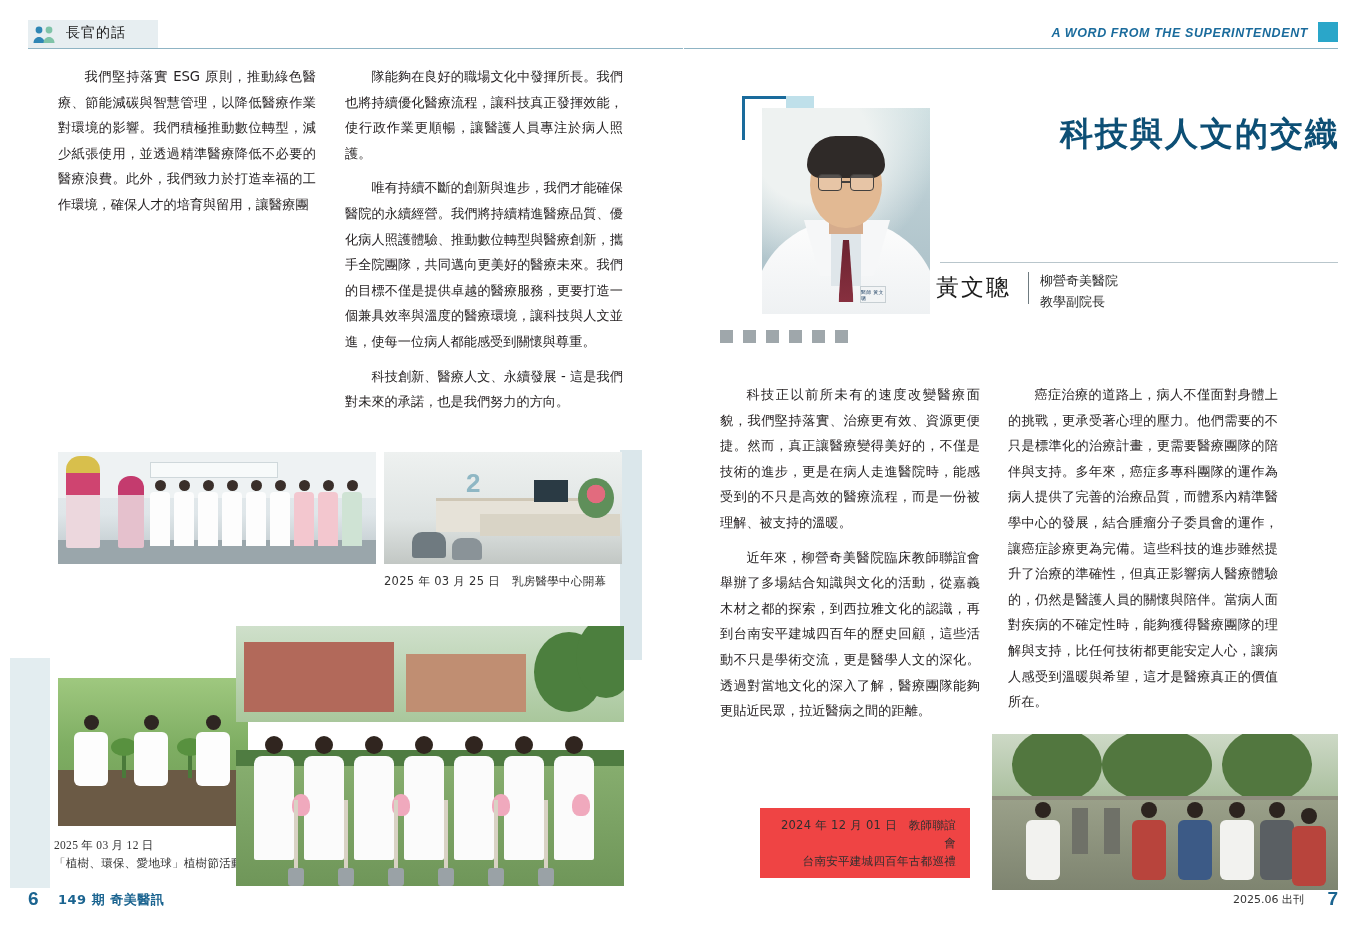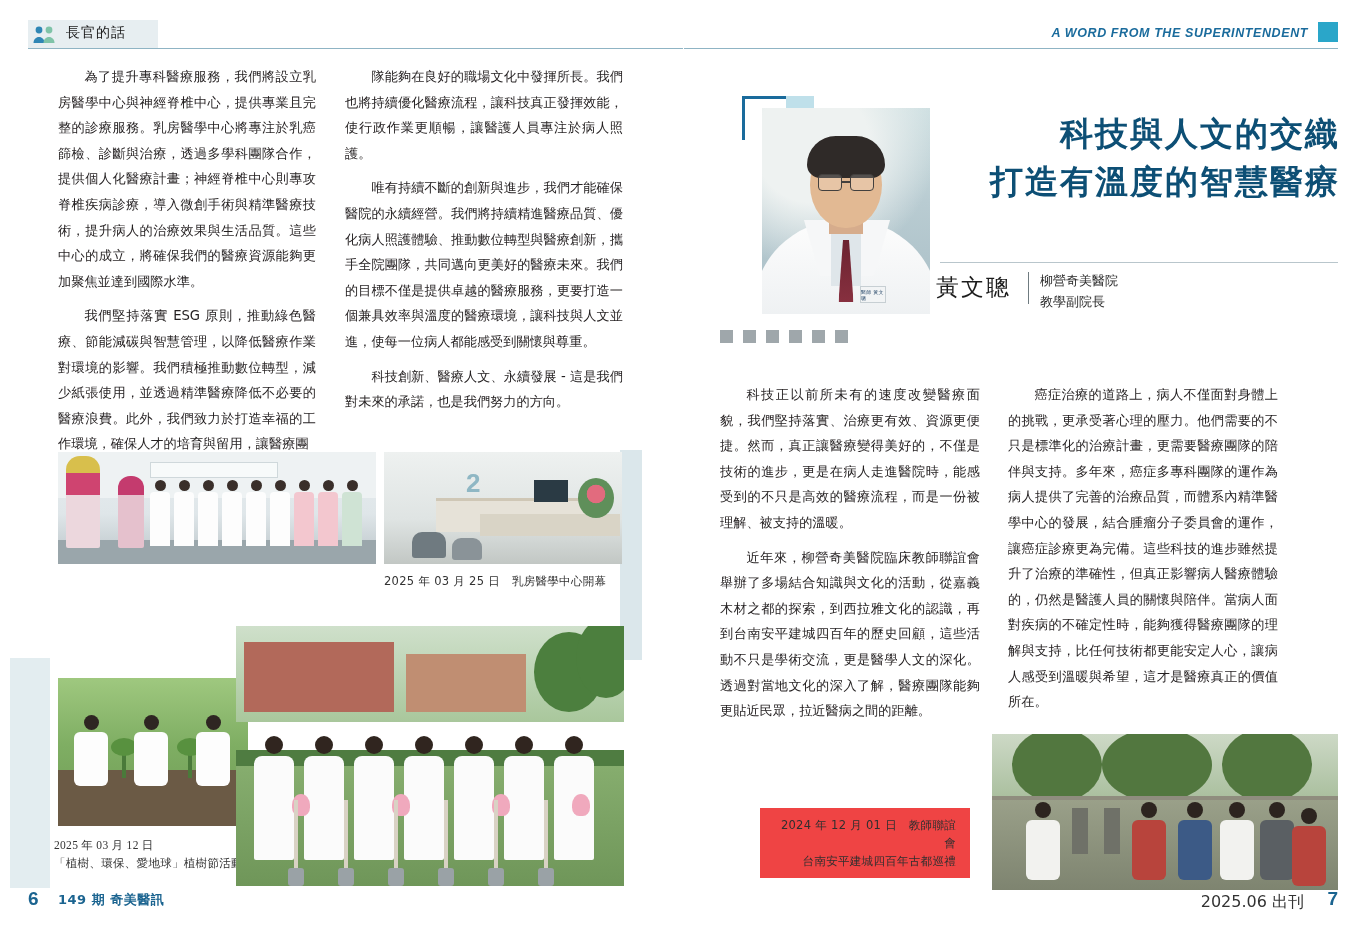--- a/index.html
+++ b/index.html
@@ -275,21 +275,21 @@
     font-size: 19px; font-weight: bold; color: #1b6490;
     font-family: "Liberation Sans", sans-serif;
   }
   .foot-issue {
     position: absolute; left: 58px; top: 891px;
     font-size: 13px; color: #1b6490; font-weight: bold;
     font-family: "DejaVu Sans", sans-serif; letter-spacing: 0.5px;
   }
   .foot-date {
     position: absolute; right: 62px; top: 892px;
-    font-size: 16px; color: #333; font-family: "DejaVu Sans", sans-serif;
+    font-size: 11px; color: #333; font-family: "DejaVu Sans", sans-serif;
   }
   .foot-pg-r {
     position: absolute; right: 28px; top: 888px;
     font-size: 19px; font-weight: bold; color: #1b6490;
     font-family: "Liberation Sans", sans-serif;
   }
 </style>
 </head>
 <body>
 
@@ -303,21 +303,20 @@
       <circle cx="17" cy="6" r="3.4" fill="#7fc3a8"></circle>
       <path d="M11.5 19c0-3.6 2.5-6 5.5-6s5.5 2.4 5.5 6z" fill="#7fc3a8"></path>
     </svg>
   </div>
   <div class="hdr-tab-label">長官的話</div>
   <div class="hdr-rule"></div>
   <div class="hdr-right">A WORD FROM THE SUPERINTENDENT</div>
   <div class="hdr-sq"></div>
 
   <div class="col" id="col-1">
-    <p>為了提升專科醫療服務，我們將設立乳房醫學中心與神經脊椎中心，提供專業且完整的診療服務。乳房醫學中心將專注於乳癌篩檢、診斷與治療，透過多學科團隊合作，提供個人化醫療計畫；神經脊椎中心則專攻脊椎疾病診療，導入微創手術與精準醫療技術，提升病人的治療效果與生活品質。這些中心的成立，將確保我們的醫療資源能夠更加聚焦並達到國際水準。</p>
     <p>我們堅持落實 ESG 原則，推動綠色醫療、節能減碳與智慧管理，以降低醫療作業對環境的影響。我們積極推動數位轉型，減少紙張使用，並透過精準醫療降低不必要的醫療浪費。此外，我們致力於打造幸福的工作環境，確保人才的培育與留用，讓醫療團</p>
   </div>
 
   <div class="col" id="col-2">
     <p>隊能夠在良好的職場文化中發揮所長。我們也將持續優化醫療流程，讓科技真正發揮效能，使行政作業更順暢，讓醫護人員專注於病人照護。</p>
     <p>唯有持續不斷的創新與進步，我們才能確保醫院的永續經營。我們將持續精進醫療品質、優化病人照護體驗、推動數位轉型與醫療創新，攜手全院團隊，共同邁向更美好的醫療未來。我們的目標不僅是提供卓越的醫療服務，更要打造一個兼具效率與溫度的醫療環境，讓科技與人文並進，使每一位病人都能感受到關懷與尊重。</p>
     <p>科技創新、醫療人文、永續發展 - 這是我們對未來的承諾，也是我們努力的方向。</p>
   </div>
 
   <div class="deco-right"></div>
@@ -465,21 +464,20 @@
     <div class="head"></div>
     <div class="hair"></div>
     <div class="glass-l"></div>
     <div class="glass-r"></div>
     <div class="bridge"></div>
     <div class="badge">醫師 黃文聰</div>
   </div>
 
   <div class="title-main">
     <div>科技與人文的交織</div>
-    <div>打造有溫度的智慧醫療</div>
   </div>
   <div class="byline-rule"></div>
   <div class="sign">黃文聰</div>
   <div class="sign-bar"></div>
   <div class="sign-role">
     <div>柳營奇美醫院</div>
     <div>教學副院長</div>
   </div>
 
   <div class="dots">

